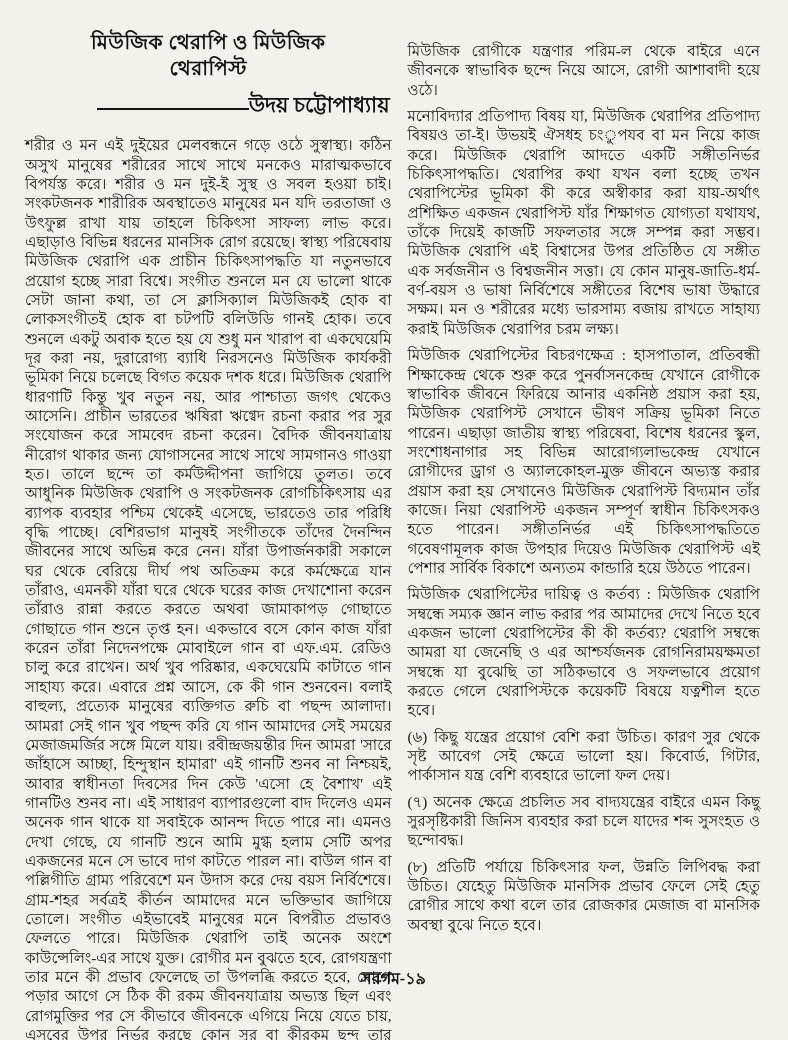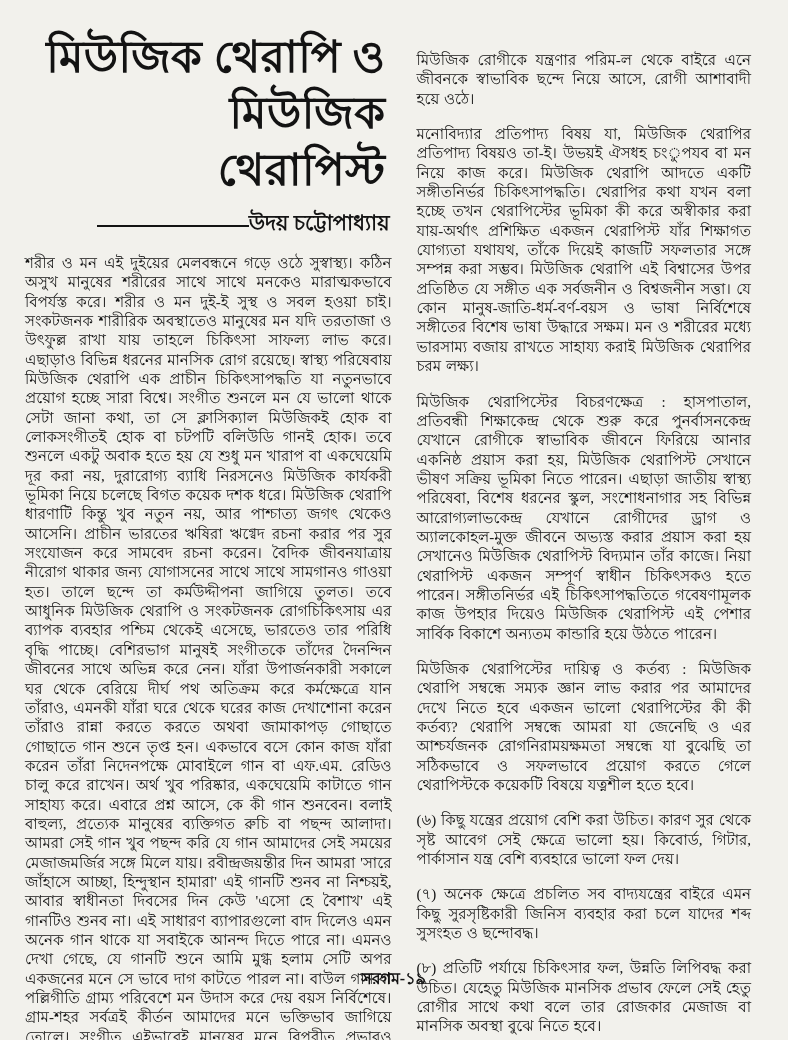--- a/index.html
+++ b/index.html
@@ -16,24 +16,24 @@
     inset: 0;
     padding: 28px 21px 0 25px;
   }
   .columns {
     display: flex;
     gap: 9px;
   }
   .col { width: 50%; }
 
   .title {
-    font-size: 44px;
+    font-size: 20px;
     line-height: 1.28;
     font-weight: bold;
-    text-align: right;
+    text-align: center;
     margin: 2px 6px 8px 6px;
     letter-spacing: 0.5px;
   }
   .byline {
     display: flex;
     align-items: center;
     justify-content: flex-end;
     margin: 2px 2px 12px 2px;
   }
   .byline-rule {
@@ -50,21 +50,21 @@
 
   .body-text {
     font-size: 15px;
     line-height: 19.35px;
     text-align: justify;
     text-justify: inter-word;
     word-spacing: 1px;
   }
   .body-text b { font-weight: normal; }
 
-  .right-col .body-text { margin: 16px; }
+  .right-col .body-text { margin: 7px; }
   .right-col { padding-top: 7px; }
 
   .footer {
     position: absolute;
     left: 0;
     right: 1px;
     top: 966px;
     text-align: center;
     font-size: 16px;
     font-weight: bold;

